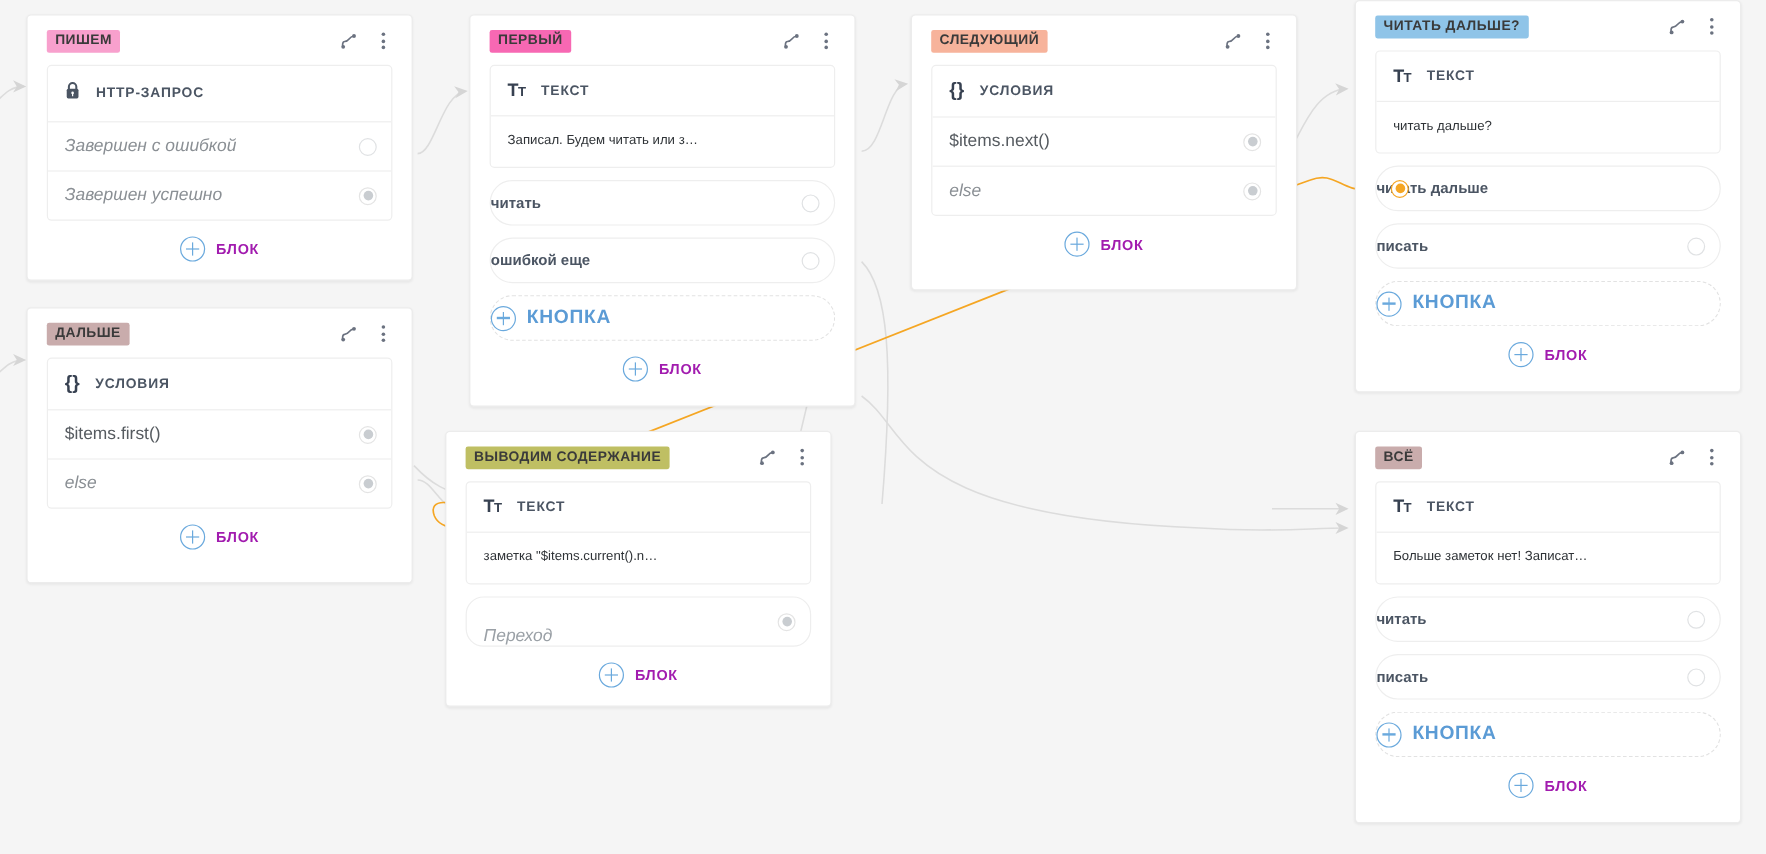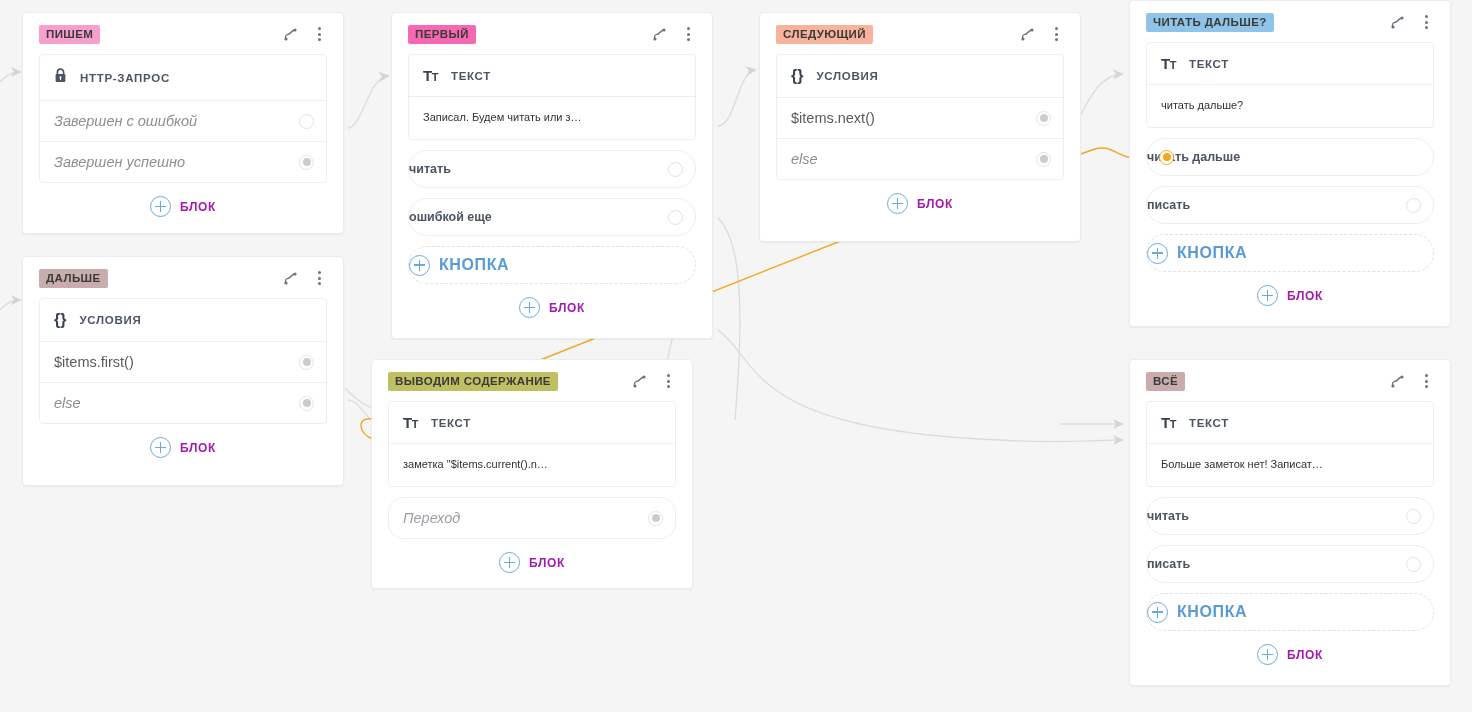--- a/index.html
+++ b/index.html
@@ -415,21 +415,21 @@
         </span>
       </span>
     </div>
     <div class="block">
       <div class="block-title">
         <span class="tt-icon">T<span style="font-size:11px;">T</span></span>
         <span class="lbl">ТЕКСТ</span>
       </div>
       <div class="block-text">заметка "$items.current().n…</div>
     </div>
-    <div class="pill" style="border-radius:15px; justify-content:flex-start; padding-left:14px; height:42px;">
+    <div class="pill" style="border-radius:15px; justify-content:flex-start; padding-left:14px; height:42px;align-items:flex-end;">
       <span style="font-style:italic; color:#9aa0a6; font-weight:400; font-size:14.5px;">Переход</span>
       <span class="radio filled"></span>
     </div>
     <div class="add-block">
       <span class="plus"></span>
       <span>БЛОК</span>
     </div>
   </div>
 
   <div class="card" style="left:1129px; top:359px; width:322px; height:327px;">

